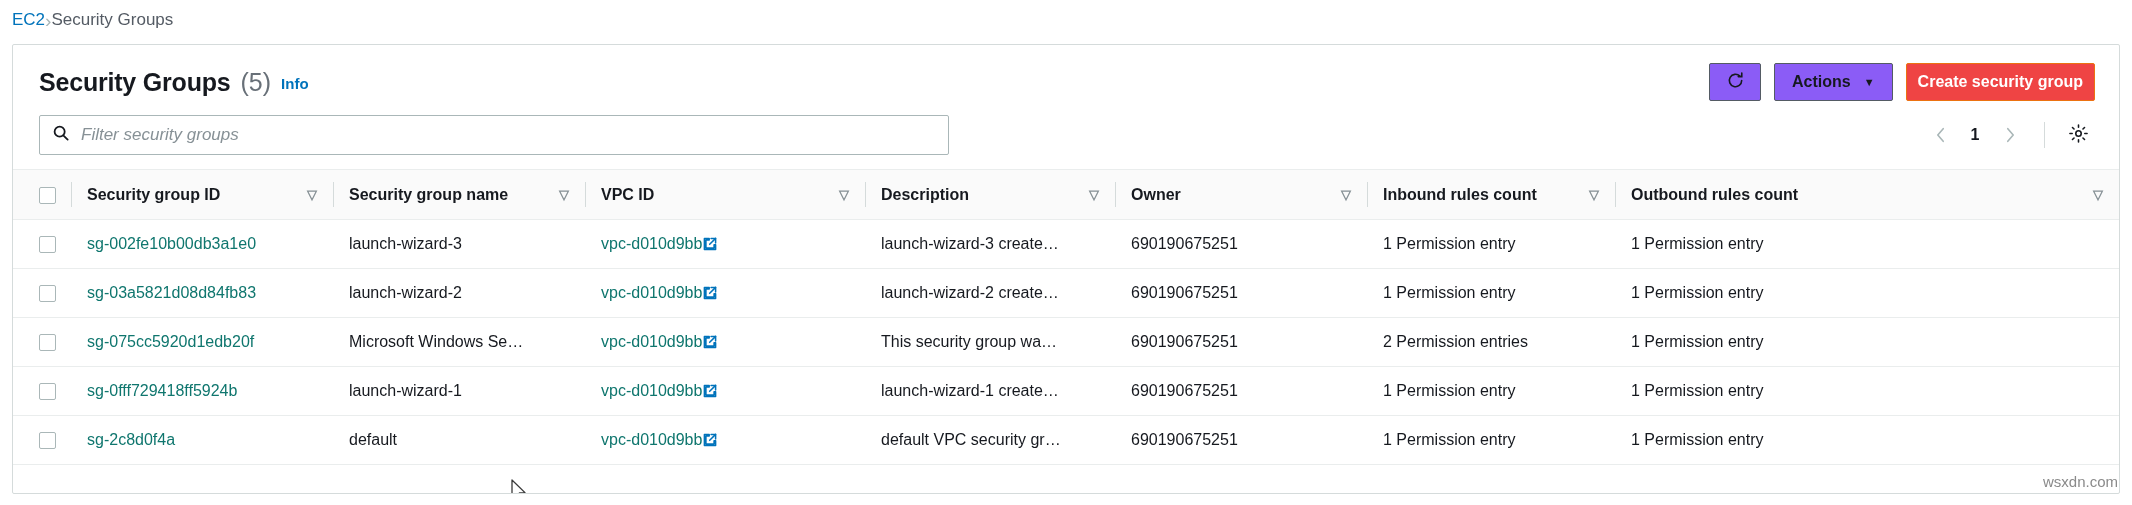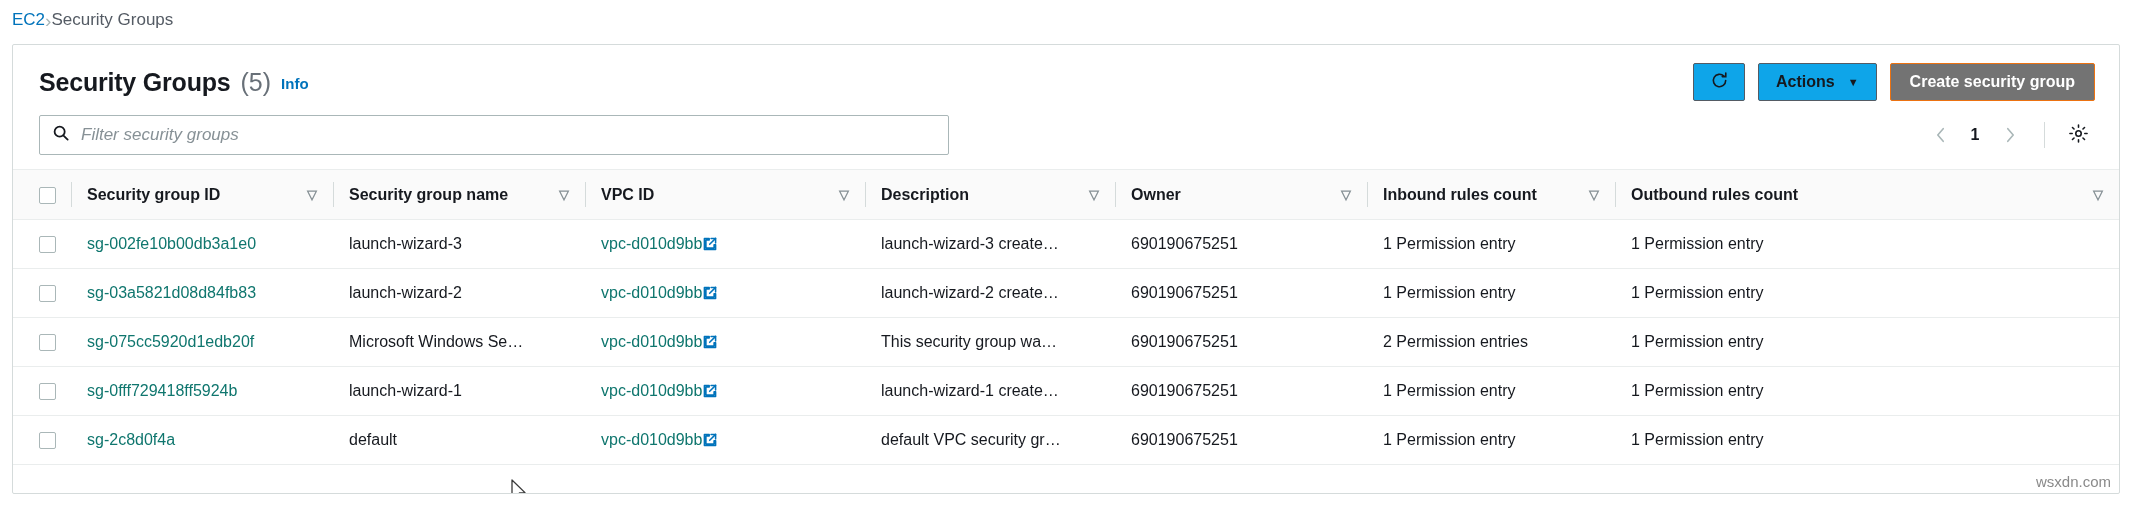--- a/index.html
+++ b/index.html
@@ -89,21 +89,21 @@
   .header-actions {
     display: flex;
     align-items: center;
     gap: 13px;
   }
 
   .btn {
     height: 38px;
     border: 1px solid #545b64;
     border-radius: 2px;
-    background: #0ea5e9;
+    background: #8b5cf6;
     color: #16191f;
     font-family: "Liberation Sans", sans-serif;
     font-size: 16px;
     font-weight: bold;
     cursor: pointer;
     display: flex;
     align-items: center;
     justify-content: center;
   }
   .btn-refresh {
@@ -115,26 +115,26 @@
   }
   .caret {
     font-size: 11px;
     line-height: 1;
     color: #16191f;
   }
   .btn-primary {
     height: 38px;
     border: 1px solid #EC7211;
     border-radius: 2px;
-    background: #737373;
+    background: #ef4444;
     color: #ffffff;
     font-family: "Liberation Sans", sans-serif;
     font-size: 16px;
     font-weight: bold;
-    padding: 0 19px;
+    padding: 0 11px;
     cursor: pointer;
     display: flex;
     align-items: center;
   }
 
   
   .filter-row {
     display: flex;
     align-items: center;
     justify-content: space-between;
@@ -309,21 +309,21 @@
     position: absolute;
     left: 498px;
     top: 434px;
     pointer-events: none;
     z-index: 50;
   }
 
   
   .watermark {
     position: absolute;
-    right: 8px;
+    right: 1px;
     bottom: 3px;
     font-size: 15px;
     color: #8a8a8a;
     font-family: "Liberation Sans", sans-serif;
     z-index: 40;
   }
 </style>
 </head>
 <body>
 

